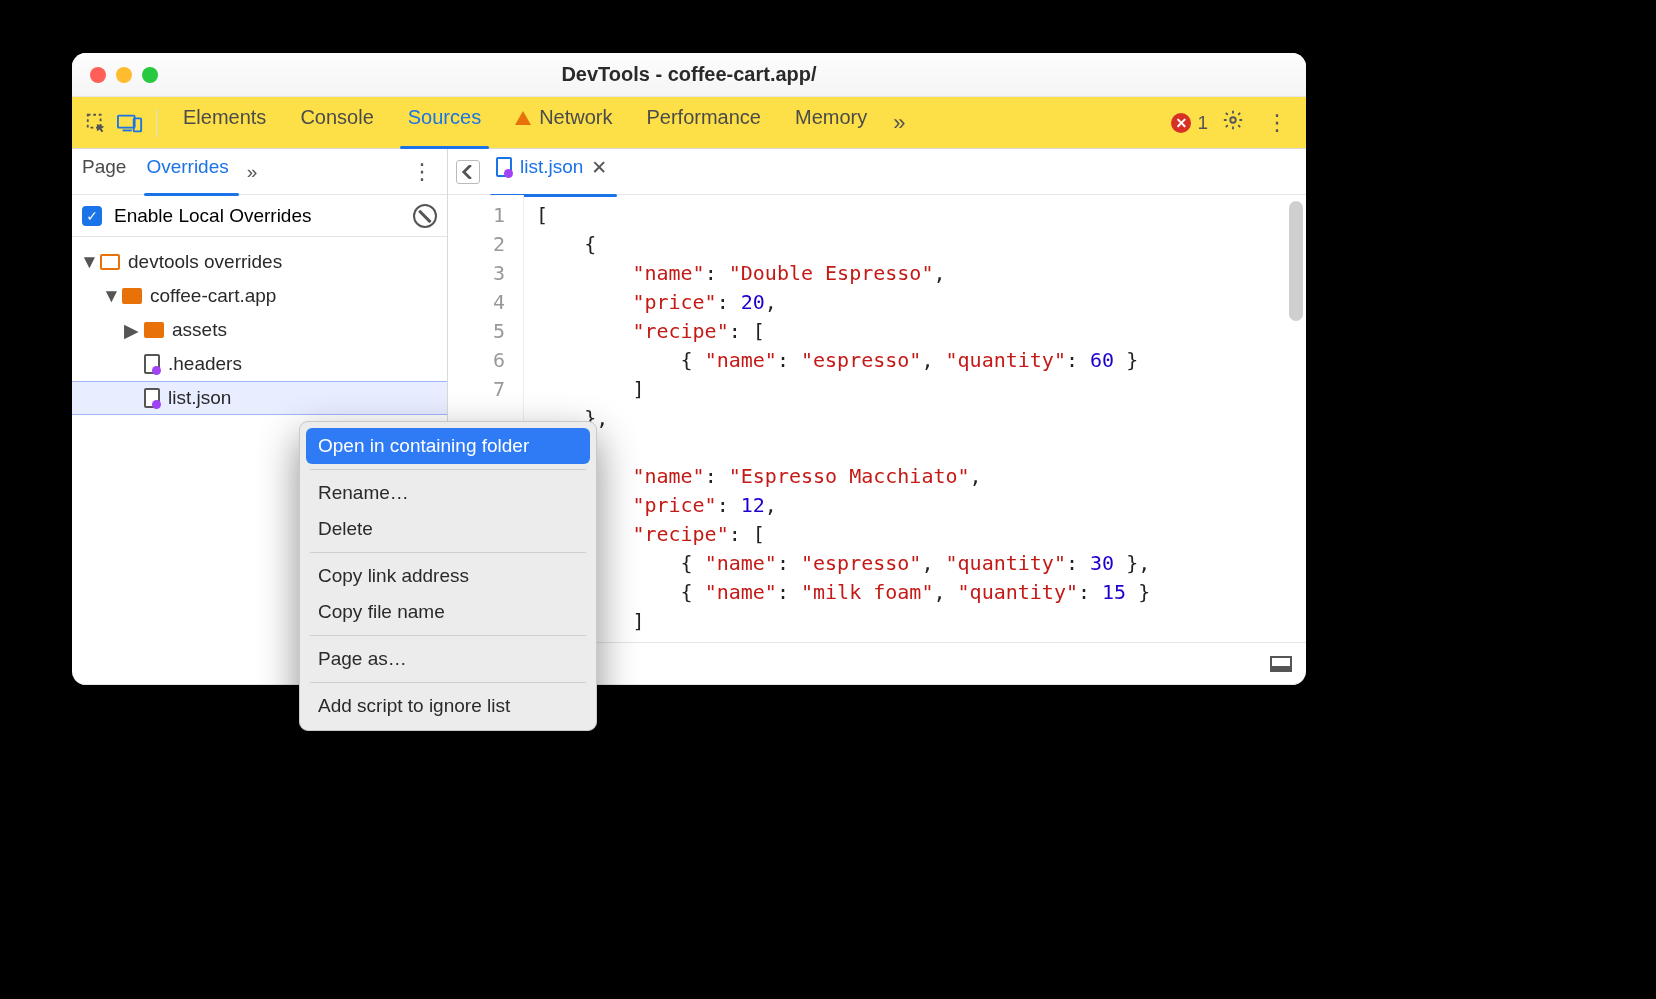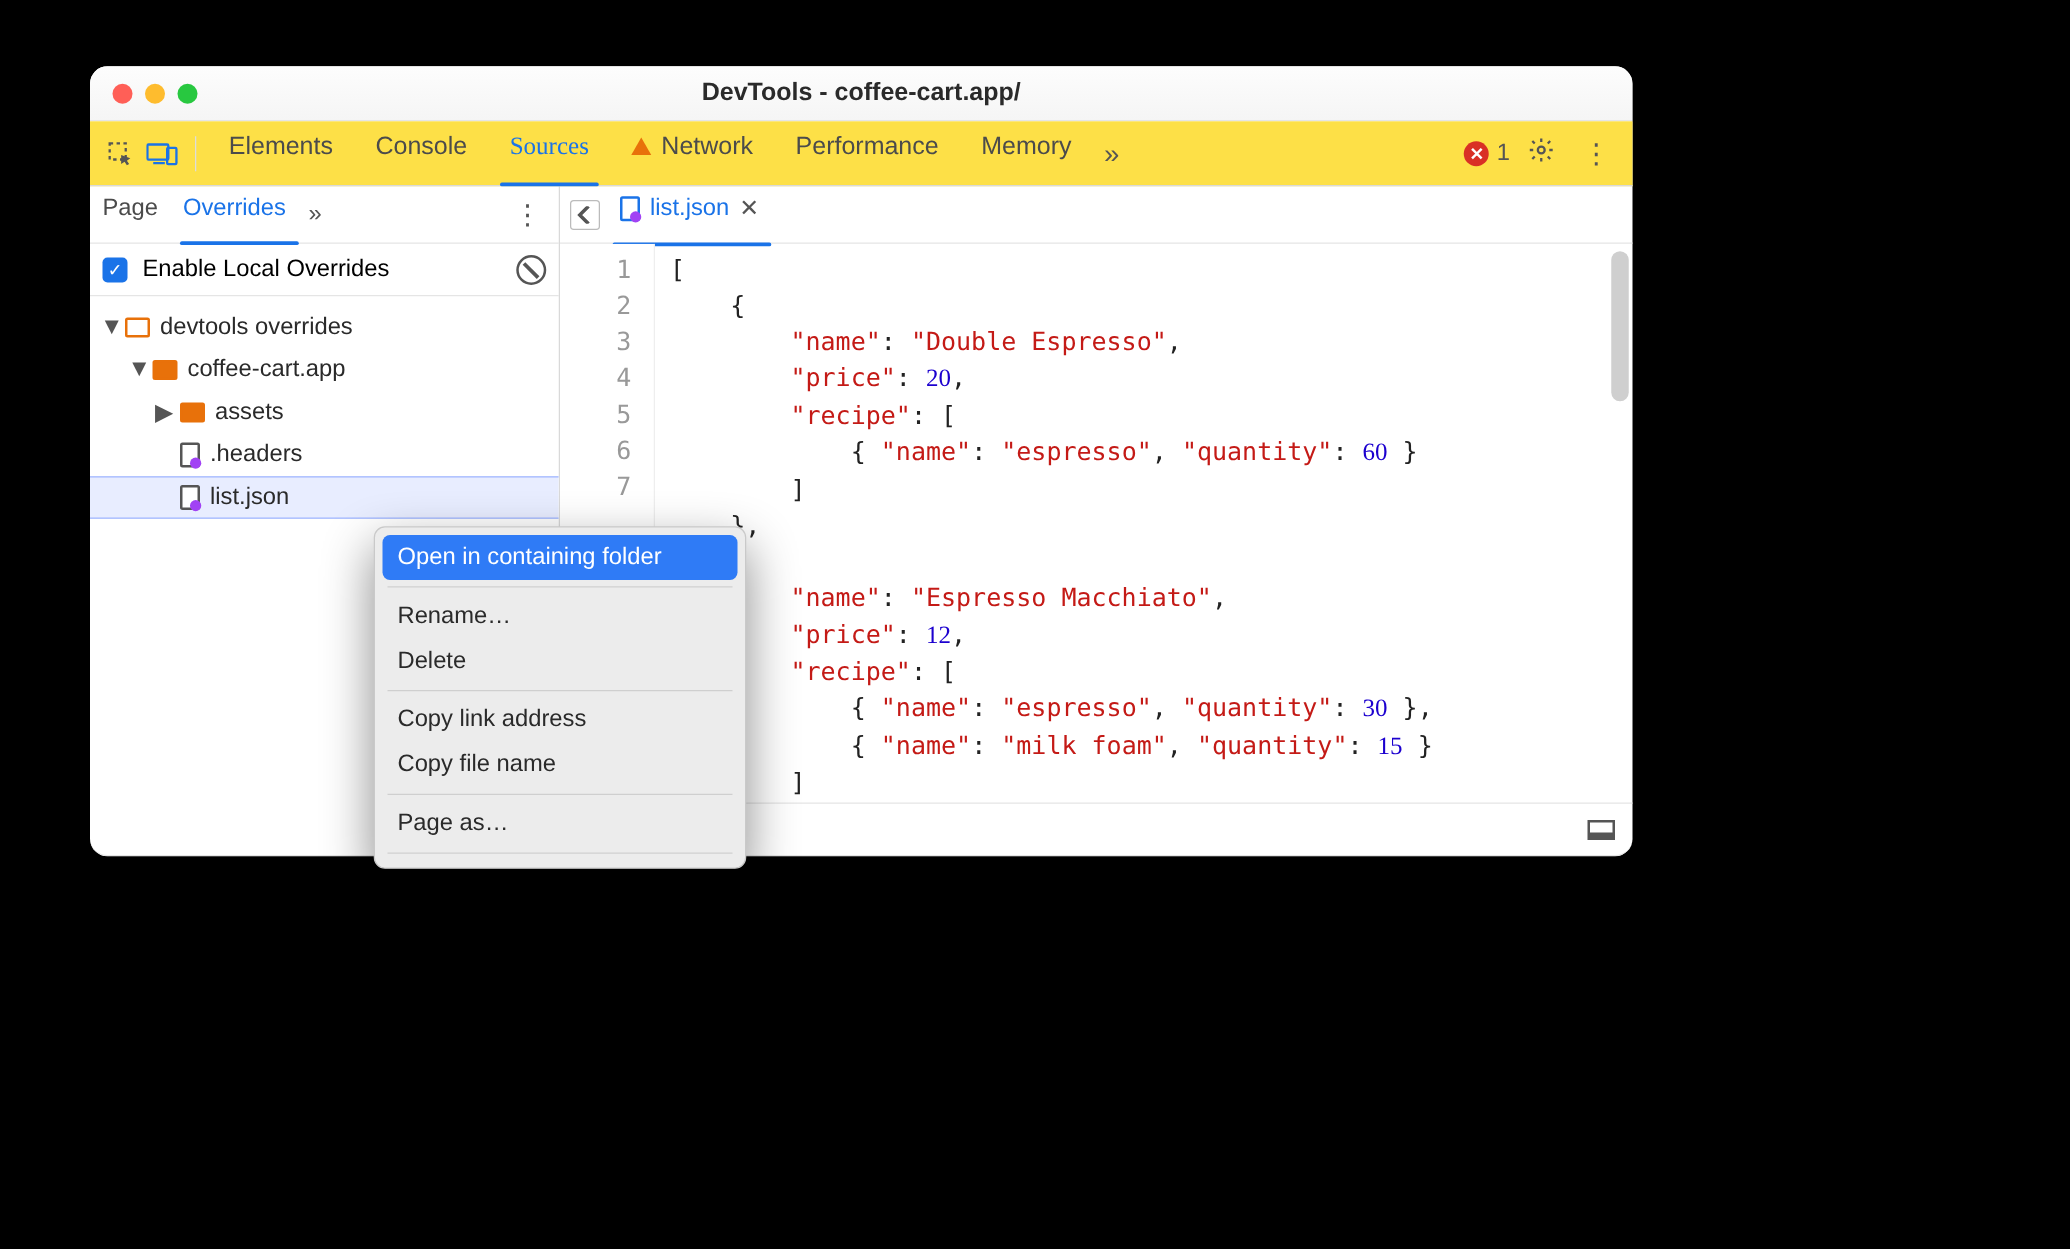--- a/index.html
+++ b/index.html
@@ -49,21 +49,21 @@
     border-bottom:1px solid #d9d9d9;
     background:#fde047;
     padding:0 10px;
     gap:6px;
     font-size:20px;
     color:#4b4b4b;
   }
   .toolbar .ico { width:28px; display:flex; justify-content:center; align-items:center; }
   .toolbar .sep { width:1px; height:28px; background:#ddd; margin:0 6px;}
   .tab { padding:6px 14px 17px 14px; cursor:pointer; color:#4b4b4b; position:relative; }
-  .tab.active { color:#1a73e8;font-family:Liberation Serif, serif; }
+  .tab.active { color:#1a73e8; }
   .tab.active::after { content:""; position:absolute; left:6px; right:6px; bottom:-3px; height:3px; background:#1a73e8; border-radius:2px;}
   .tab.warn::before { content:""; display:inline-block; width:0;height:0;border-left:8px solid transparent;border-right:8px solid transparent;border-bottom:14px solid #e8710a; margin-right:8px; vertical-align:-1px;}
   .spacer { flex:1; }
   .more { font-size:22px; color:#555; padding:0 6px; }
   .err-badge { display:flex; align-items:center; gap:6px; font-size:19px; color:#555;}
   .err-badge .c { width:20px;height:20px;border-radius:50%;background:#d93025;color:#fff;display:flex;align-items:center;justify-content:center;font-size:14px;font-weight:700;}
   .gear, .kebab { font-size:22px; color:#555; padding:0 8px; }
   
   .split { flex:1; display:flex; min-height:0; border-bottom-left-radius:14px;border-bottom-right-radius:14px;border-bottom:1px solid #e5e5e5;justify-content:space-between;}
   .sidebar { width:376px; border-right:1px solid #d9d9d9; display:flex; flex-direction:column; min-height:0;}
@@ -90,21 +90,21 @@
   .editor { flex:1; display:flex; flex-direction:column; min-width:0;}
   .edtabs { height:46px; display:flex; align-items:center; border-bottom:1px solid #e5e5e5; padding:0 8px; gap:10px; font-size:19px;}
   .edtabs .nav { width:24px;height:24px;border:1px solid #bbb;border-radius:3px;display:flex;align-items:center;justify-content:center;color:#555;}
   .edtabs .ftab { display:flex;align-items:center;gap:8px;padding:6px 10px 15px 6px;position:relative;color:#1a73e8;}
   .edtabs .ftab::after{content:"";position:absolute;left:0;right:0;bottom:-3px;height:3px;background:#1a73e8;border-radius:2px;}
   .edtabs .x{color:#555;}
   .code { flex:1; display:flex; font-family: ui-monospace,Menlo,Consolas,monospace; font-size:20px; line-height:29px; overflow:hidden; position:relative;}
   .gutter { width:76px; text-align:right; color:#999; padding:6px 18px 6px 0; background:#fff; border-right:1px solid #eee;}
   .lines { padding:6px 0 6px 12px; white-space:pre; color:#222; position:relative;}
   .s { color:#c41a16; } 
-  .n { color:#1c00cf;font-family:Liberation Serif, serif; } 
+  .n { color:#1c00cf; } 
   .k { color:#c41a16; } 
   .p { color:#222; }
   .statusbar { height:42px; border-top:1px solid #e5e5e5; display:flex; align-items:center; padding:0 14px; font-size:19px; color:#4b4b4b;}
   .statusbar .sp{flex:1;}
   .drawer { width:22px;height:16px;border:2px solid #555;border-bottom-width:6px;}
   .scrollthumb{position:absolute;right:3px;top:6px;width:14px;height:120px;background:#cfcfcf;border-radius:8px;}
   
   .ctx {
     position:absolute;
     left:299px;
@@ -253,13 +253,14 @@
   <div class="mi hl">Open in containing folder</div>
   <hr>
   <div class="mi">Rename…</div>
   <div class="mi">Delete</div>
   <hr>
   <div class="mi">Copy link address</div>
   <div class="mi">Copy file name</div>
   <hr>
   <div class="mi">Page as…</div>
   <hr>
+  <div class="mi">Add script to ignore list</div>
 </div>
 
 </body></html>

